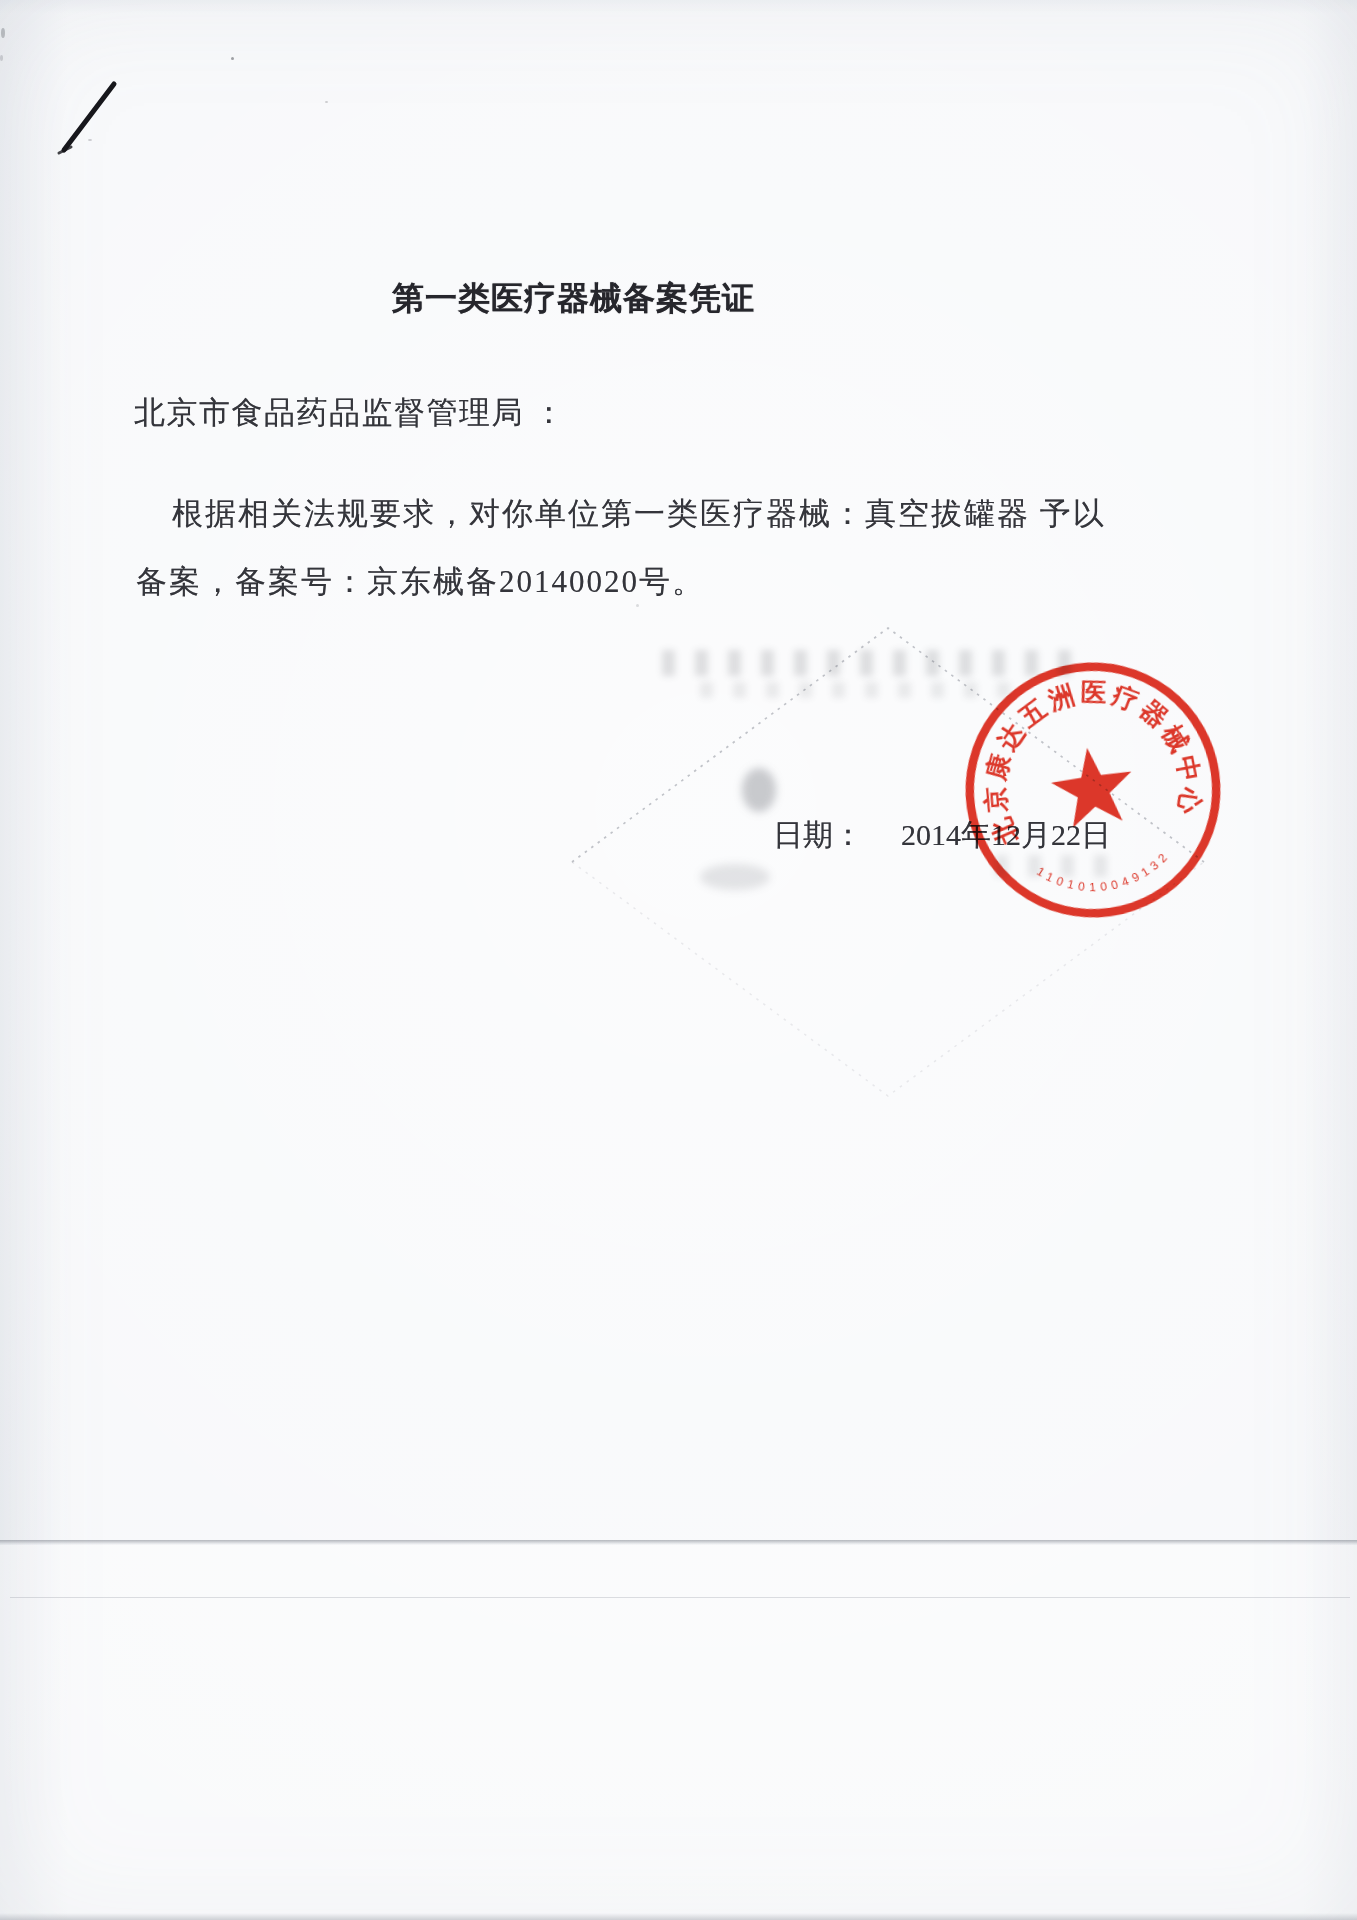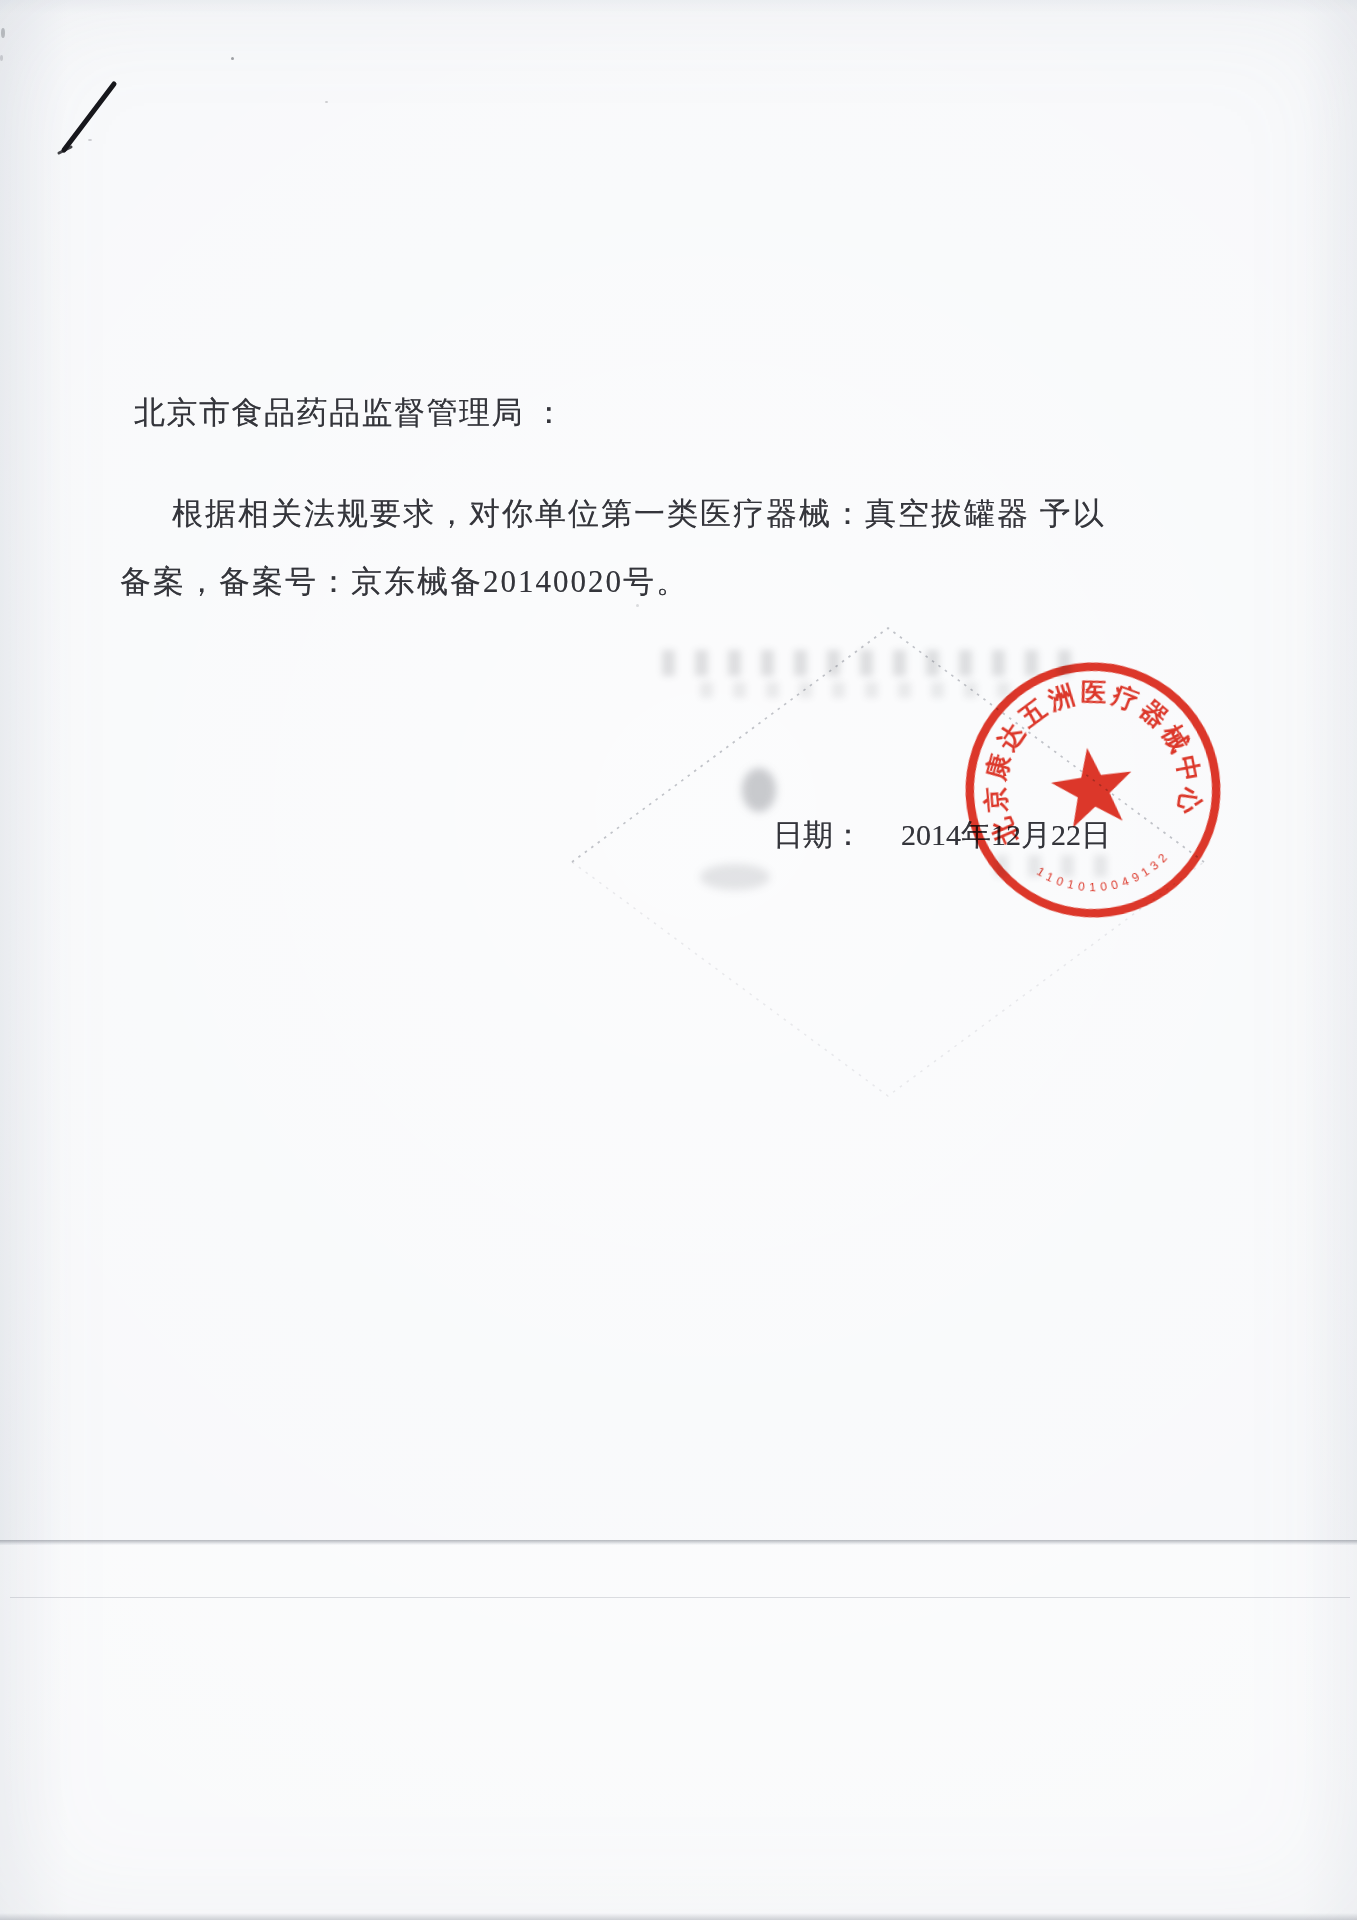--- a/index.html
+++ b/index.html
@@ -18,21 +18,21 @@
     box-shadow: inset 0 0 120px rgba(140,146,158,.10);
   }
   .txt{position:absolute;color:#34353b;line-height:1;white-space:nowrap;
        text-shadow:0 0 .6px rgba(52,53,59,.55);}
   .title{
     left:392px;top:261px;font-size:32px;font-weight:bold;letter-spacing:1px;
     color:#26262c;text-shadow:0 0 .7px rgba(30,30,36,.7);
   }
   .addressee{left:134px;top:397px;font-size:31px;letter-spacing:1.5px;}
   .body1{left:172px;top:467px;font-size:31px;letter-spacing:2px;}
-  .body2{left:120px;top:535px;font-size:31px;letter-spacing:2px;}
+  .body2{left:136px;top:535px;font-size:31px;letter-spacing:2px;}
   .issuer{left:743px;top:709px;font-size:30px;letter-spacing:1px;}
   .dateline{left:773px;top:820px;font-size:30px;display:flex;gap:38px;}
   .dateline span{line-height:1;}
   
   .marks{position:absolute;left:0;top:0;pointer-events:none;}
   
   .seal{
     position:absolute;left:960px;top:657px;width:266px;height:266px;
     transform:rotate(-8deg);
     mix-blend-mode:multiply;opacity:.94;
@@ -68,20 +68,21 @@
     <polyline points="572,862 888,628 1204,862" fill="none" stroke="rgba(105,110,122,.40)" stroke-width="1.7" stroke-dasharray="2.5 5.5"></polyline>
     <polyline points="572,862 888,1096 1204,862" fill="none" stroke="rgba(105,110,122,.13)" stroke-width="1.5" stroke-dasharray="2.5 6"></polyline>
   </svg>
 
   <div class="smudge s1"></div>
   <div class="smudge s2"></div>
   <div class="smudge s3"></div>
   <div class="blob" style="left:742px;top:768px;width:34px;height:44px;"></div>
   <div class="blob" style="left:700px;top:864px;width:70px;height:26px;opacity:.5;"></div>
 
+  <h1 class="txt title">第一类医疗器械备案凭证</h1>
 
   <div class="txt addressee">北京市食品药品监督管理局 ：</div>
 
   <p class="txt body1">根据相关法规要求，对你单位第一类医疗器械：真空拔罐器 予以</p>
 
   <p class="txt body2">备案，备案号：京东械备20140020号。</p>
 
 
   <div class="txt dateline">
     <span>日期：</span>

